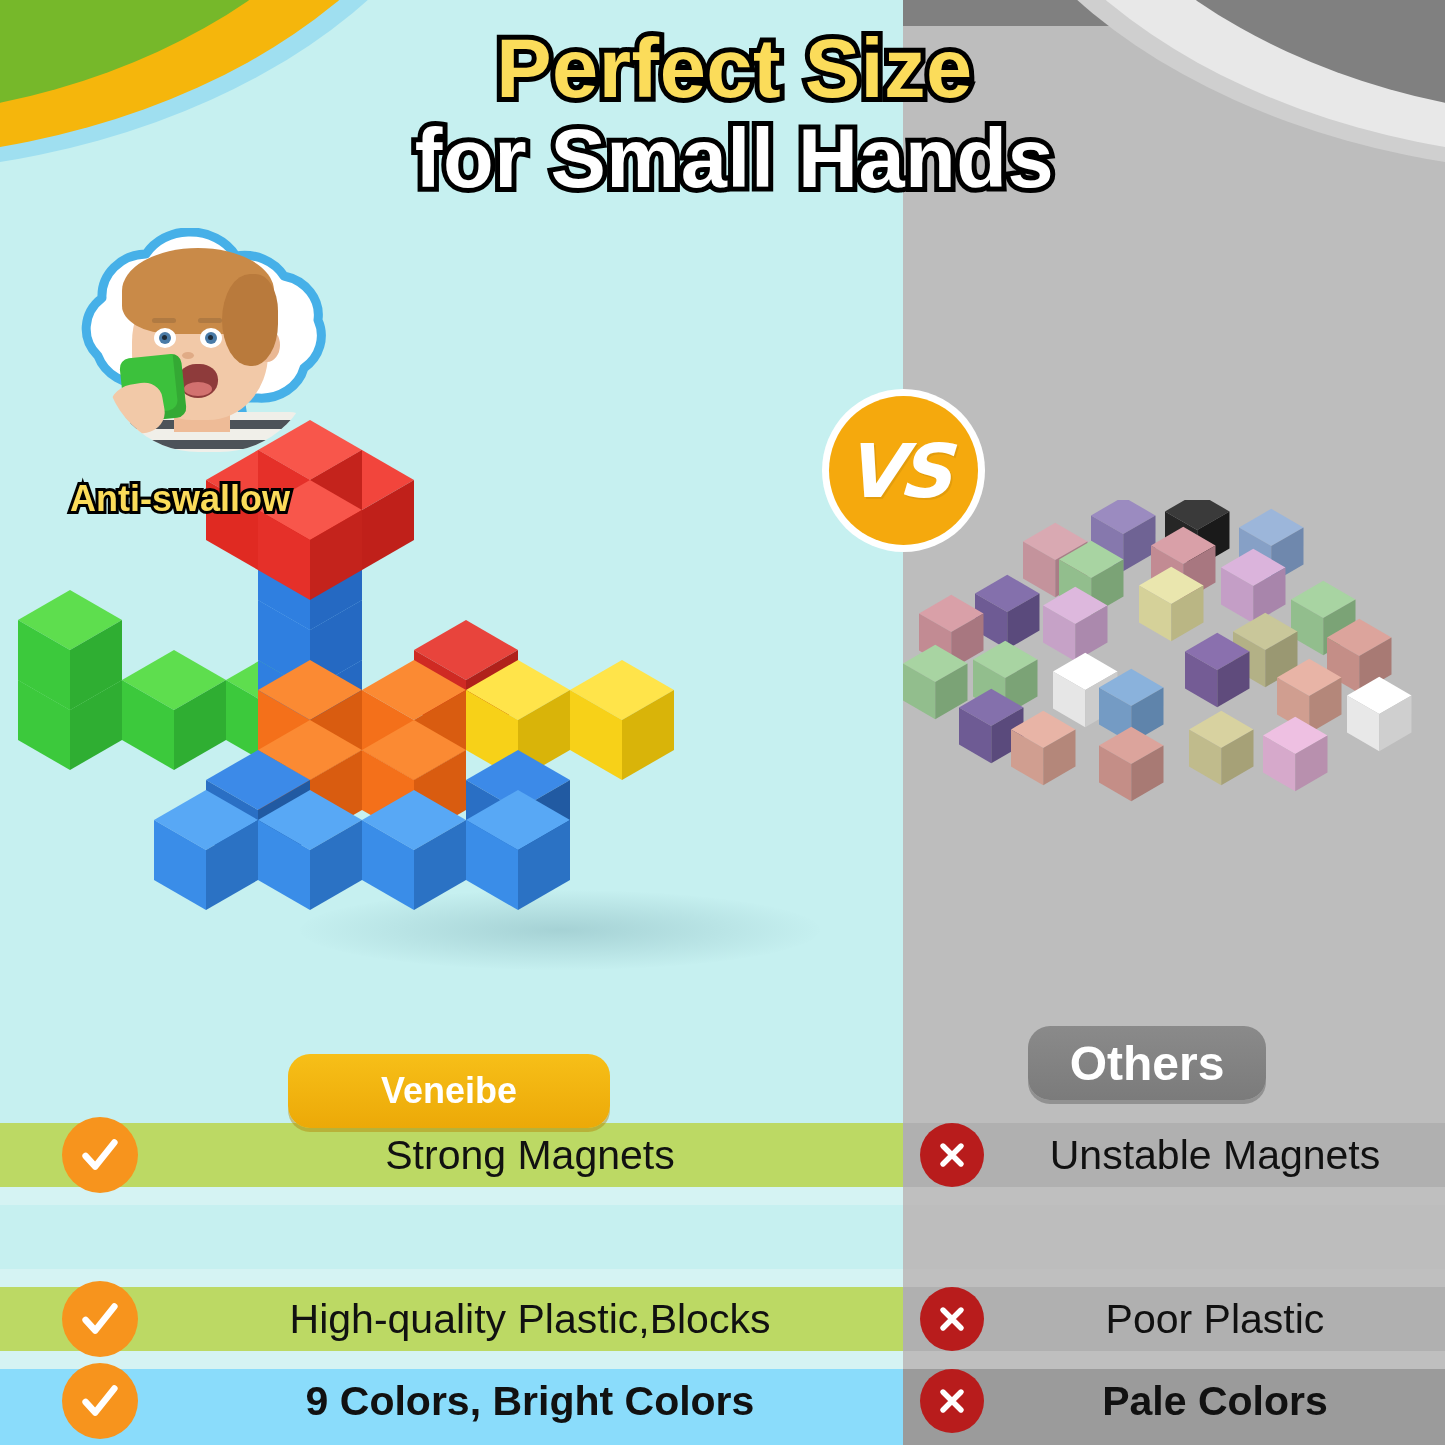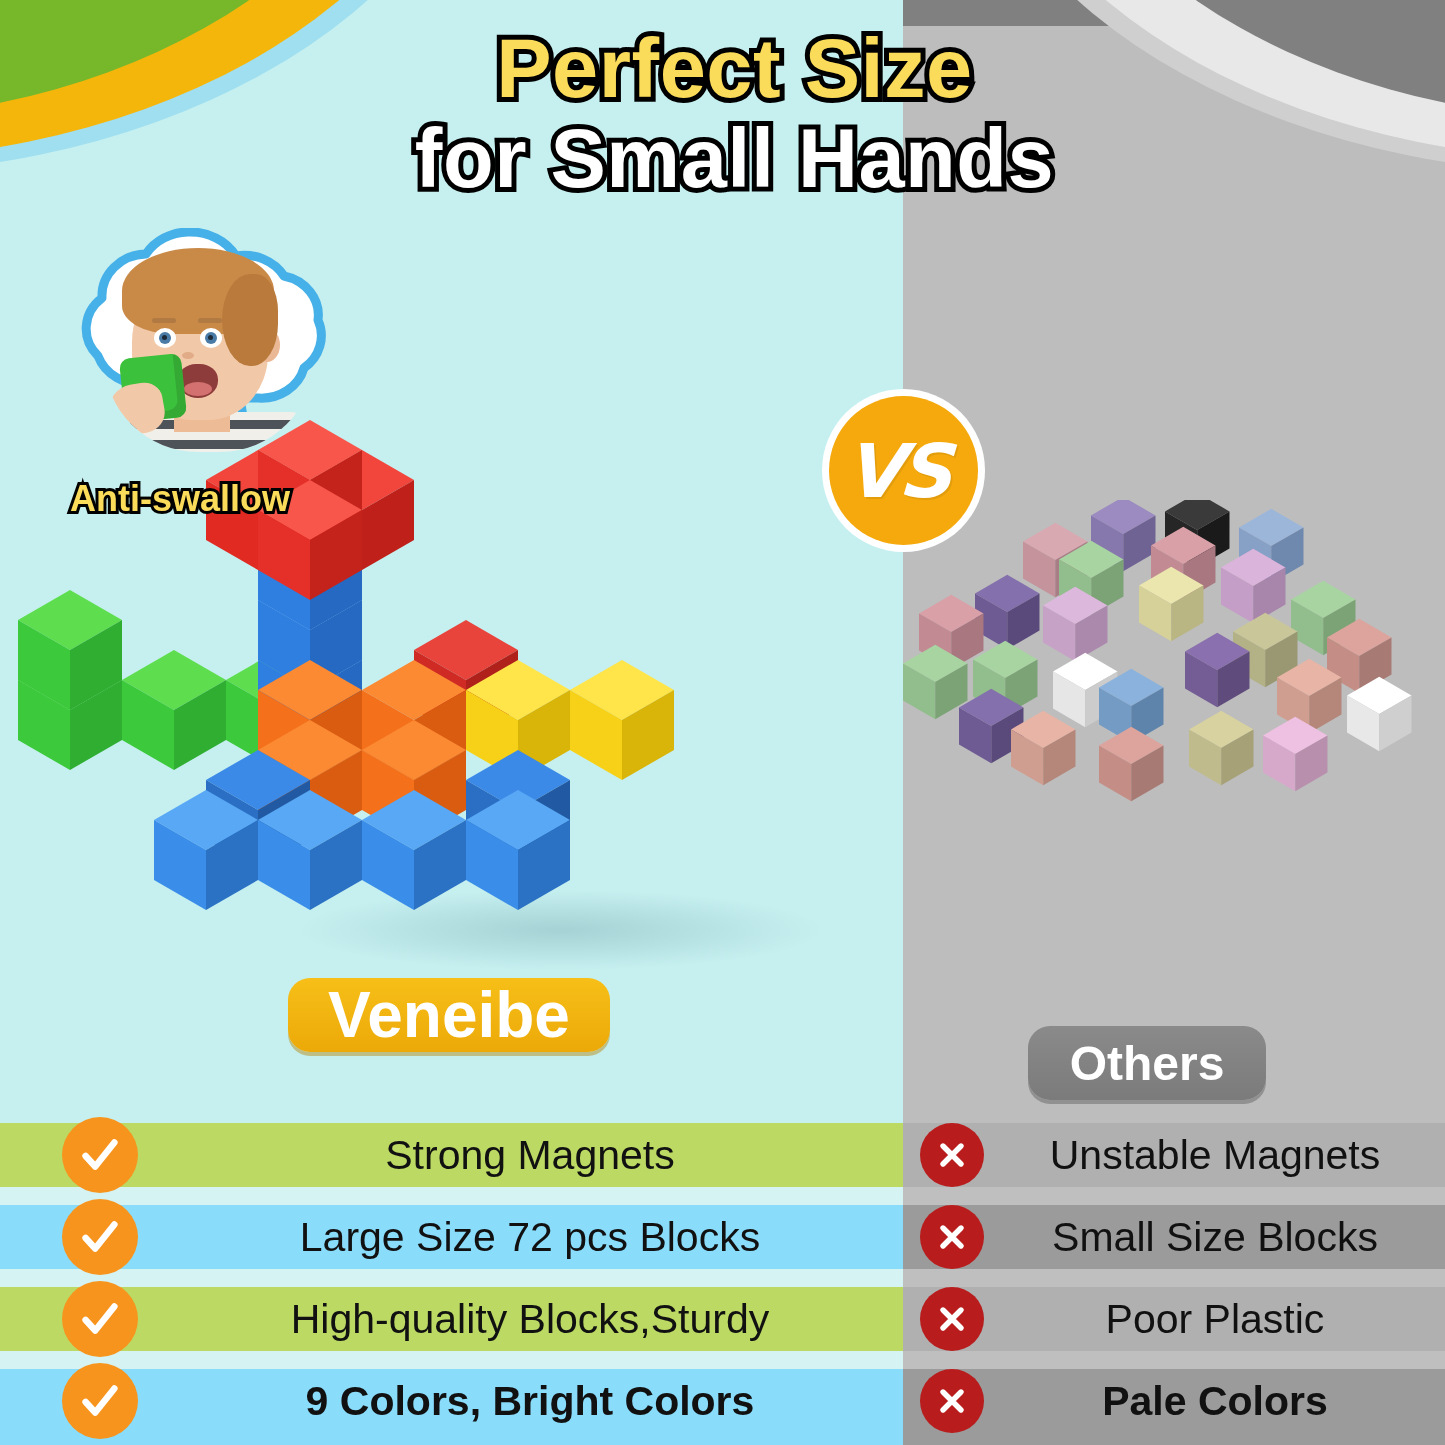--- a/index.html
+++ b/index.html
@@ -183,23 +183,23 @@
   .pile-svg { position:absolute; inset:0; width:542px; height:420px; }
 
   
   .pill {
     position:absolute; z-index:30;
     display:flex; align-items:center; justify-content:center;
     color:#fff; font-weight:bold;
     border-radius:22px;
   }
   .pill-veneibe {
-    left:288px; top:978px; width:322px; height:74px;
+    left:288px; top:1054px; width:322px; height:74px;
     background:linear-gradient(#f7bf18,#eca908);
-    font-size:64px;
+    font-size:36px;
     box-shadow:0 4px 0 rgba(180,130,5,.45);
   }
   .pill-others {
     left:1028px; top:1026px; width:238px; height:74px;
     background:linear-gradient(#8a8a8a,#7b7b7b);
     font-size:48px;
     box-shadow:0 4px 0 rgba(90,90,90,.45);
   }
 
   
@@ -608,50 +608,34 @@
             <path d="M6 6 L18 18 M18 6 L6 18" fill="none" stroke="#fff" stroke-width="3.6" stroke-linecap="round"></path>
           </svg>
       </div>
       <div class="row-label label-right">Unstable Magnets</div>
     </div>
     <div class="gap-strip" style="top:64px;">
       <div class="gap-left"></div>
       <div class="gap-right"></div>
     </div>
 
-    <div class="row blue" style="top:82px;">
-      <div class="band-left"></div>
-      <div class="band-right"></div>
-      <div class="mark mark-check">
-        <svg width="46" height="46" viewBox="0 0 24 24">
-            <path d="M4.5 12.5 L9.5 18 L19.5 5.5" fill="none" stroke="#fff" stroke-width="3.4" stroke-linecap="round" stroke-linejoin="round"></path>
-          </svg>
-      </div>
-      <div class="row-label label-left">Large Size 72 pcs Blocks</div>
-      <div class="mark mark-x">
-        <svg width="36" height="36" viewBox="0 0 24 24">
-            <path d="M6 6 L18 18 M18 6 L6 18" fill="none" stroke="#fff" stroke-width="3.6" stroke-linecap="round"></path>
-          </svg>
-      </div>
-      <div class="row-label label-right">Small Size Blocks</div>
-    </div>
     <div class="gap-strip" style="top:146px;">
       <div class="gap-left"></div>
       <div class="gap-right"></div>
     </div>
 
     <div class="row green" style="top:164px;">
       <div class="band-left"></div>
       <div class="band-right"></div>
       <div class="mark mark-check">
         <svg width="46" height="46" viewBox="0 0 24 24">
             <path d="M4.5 12.5 L9.5 18 L19.5 5.5" fill="none" stroke="#fff" stroke-width="3.4" stroke-linecap="round" stroke-linejoin="round"></path>
           </svg>
       </div>
-      <div class="row-label label-left">High-quality Blocks,Sturdy</div>
+      <div class="row-label label-left">High-quality Plastic,Blocks</div>
       <div class="mark mark-x">
         <svg width="36" height="36" viewBox="0 0 24 24">
             <path d="M6 6 L18 18 M18 6 L6 18" fill="none" stroke="#fff" stroke-width="3.6" stroke-linecap="round"></path>
           </svg>
       </div>
       <div class="row-label label-right">Poor Plastic</div>
     </div>
     <div class="gap-strip" style="top:228px;">
       <div class="gap-left"></div>
       <div class="gap-right"></div>

